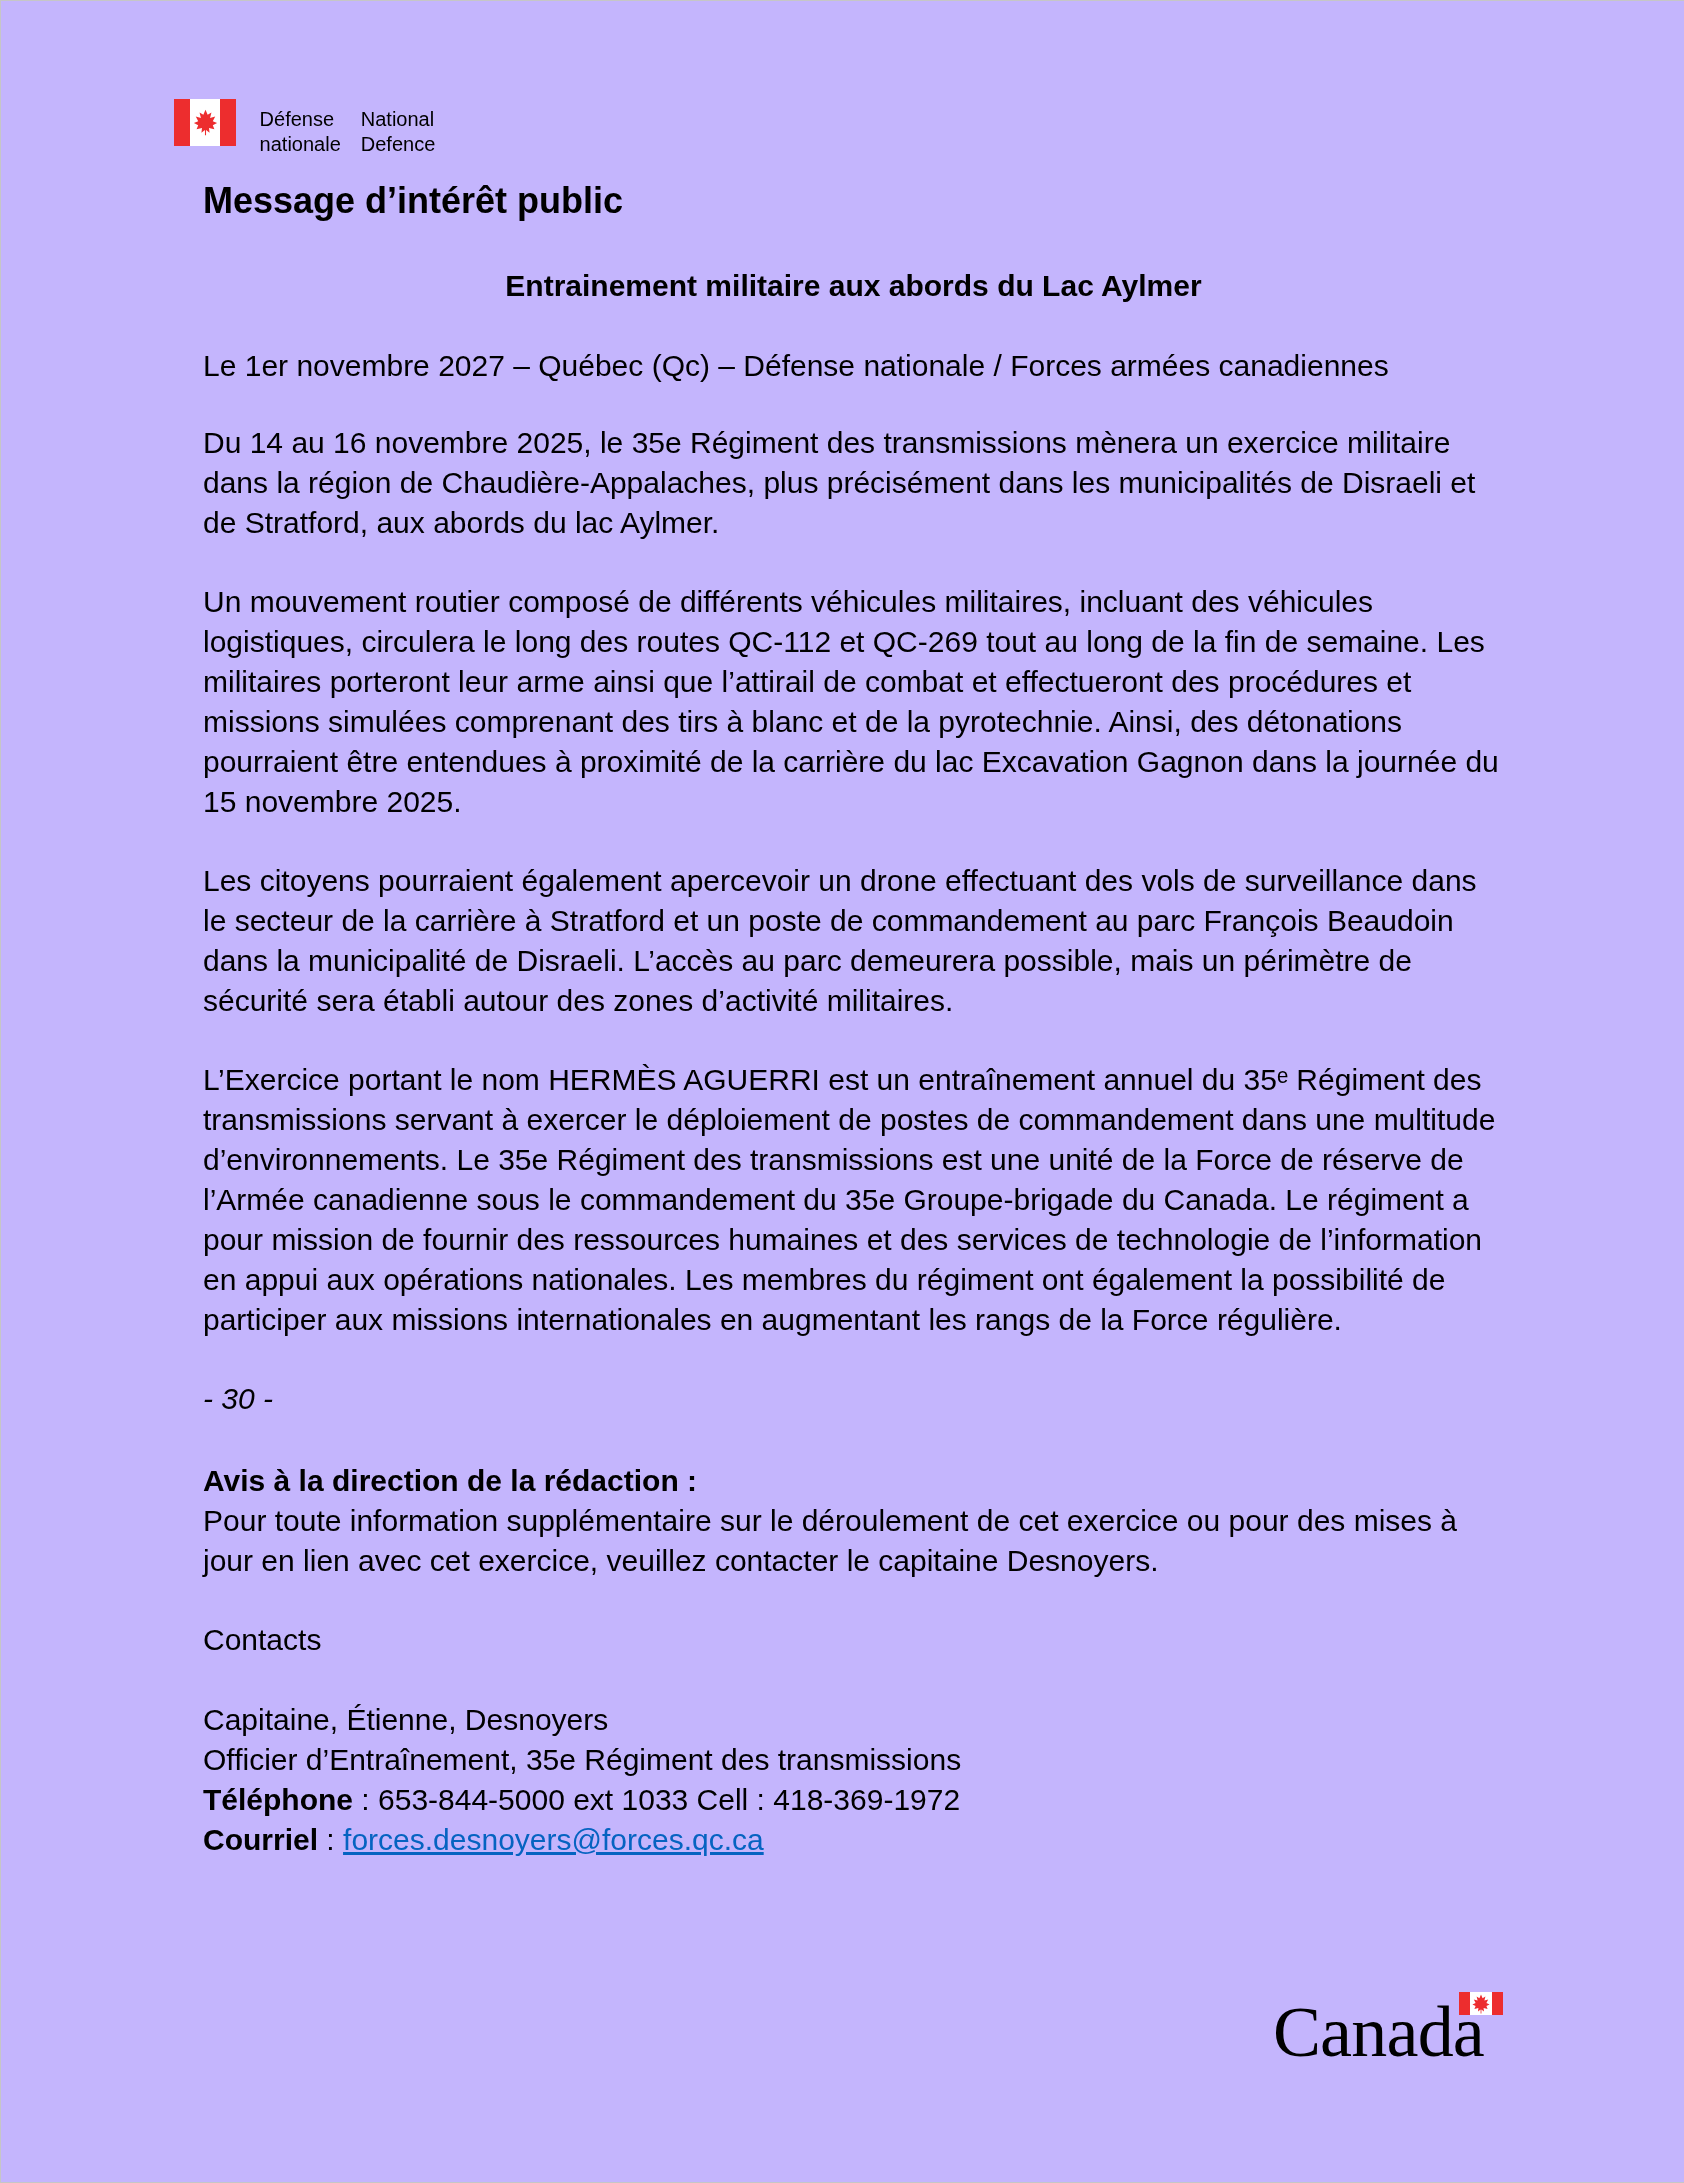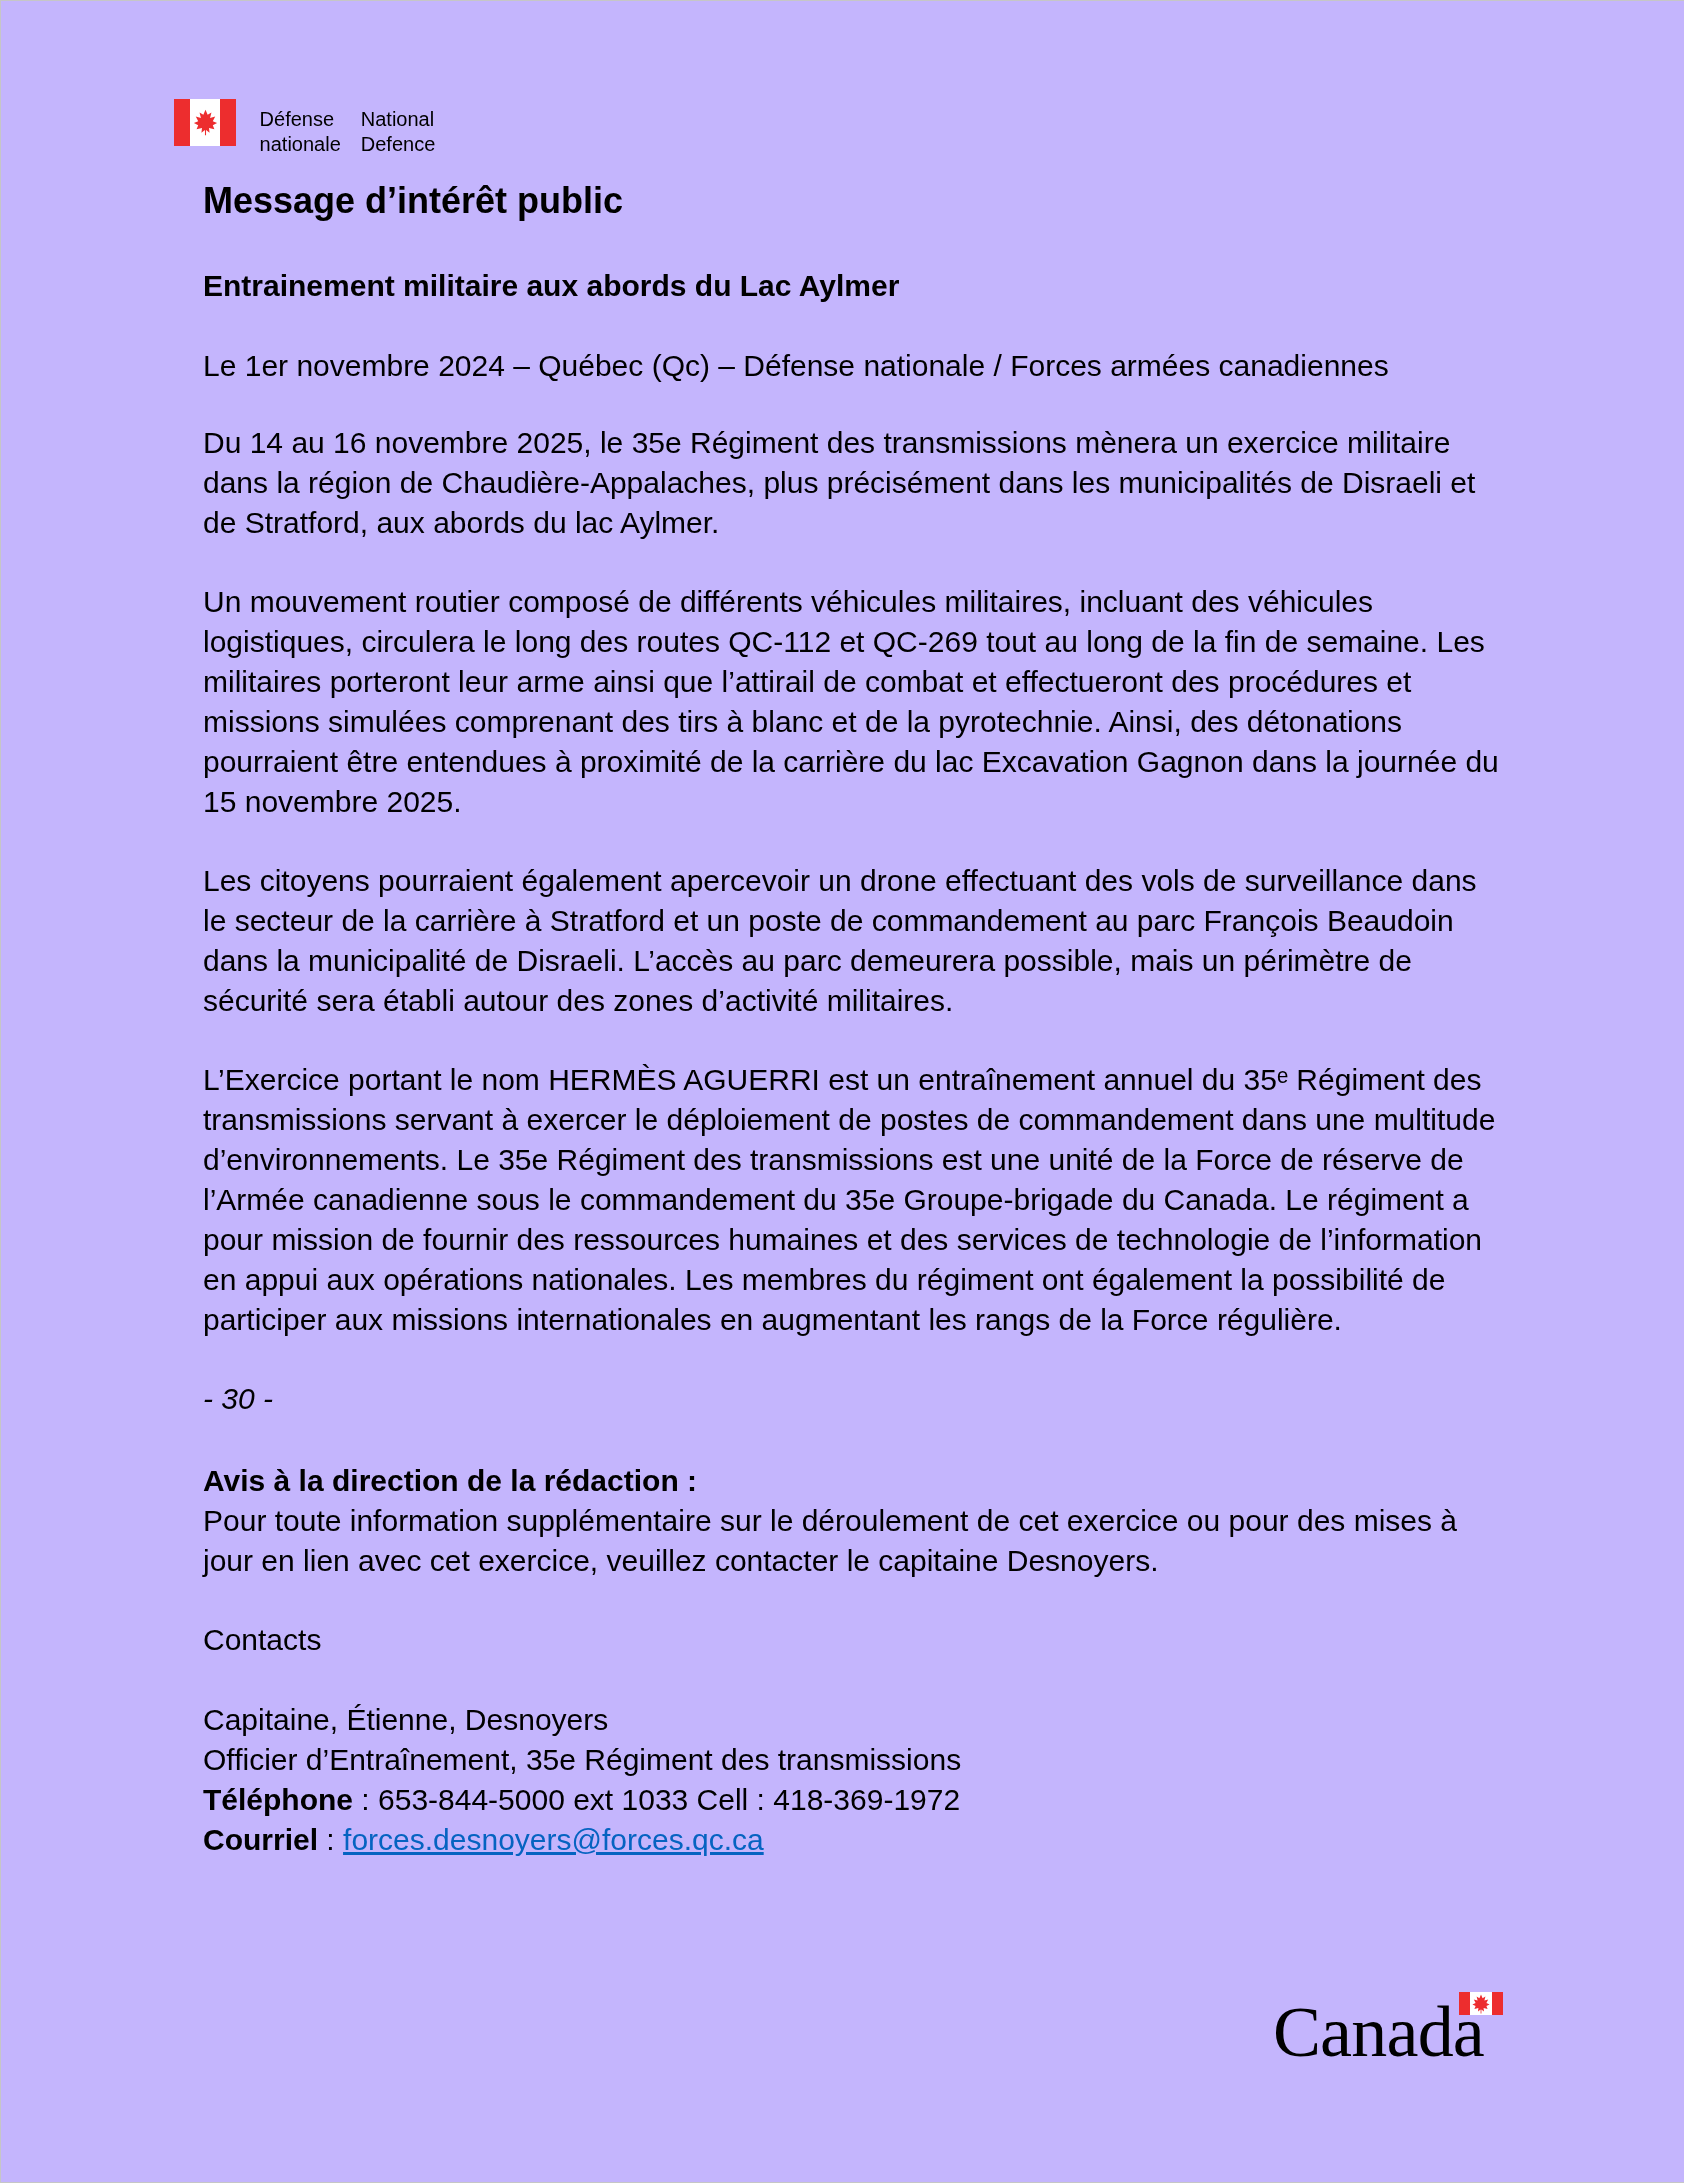--- a/index.html
+++ b/index.html
@@ -17,21 +17,21 @@
   .dept-logo{position:absolute;left:173px;top:98px;display:flex;align-items:flex-start;gap:23.6px;}
   .flag{width:62px;height:47px;display:flex;flex:none;}
   .flag .bar{width:16px;height:100%;background:#ed2d2e;}
   .flag .centerfield{flex:1;background:#fff;display:flex;align-items:center;justify-content:center;}
   .flag .centerfield svg{width:27px;height:27px;display:block;}
   .dept-text{display:flex;gap:20px;padding-top:8.4px;}
   .dept-col{font-size:20px;line-height:24.4px;}
   
   .content{position:absolute;left:202px;top:179px;width:1301px;font-size:30px;line-height:40px;}
   .doc-title{font-size:36px;line-height:42px;font-weight:bold;margin:0 0 44px 0;}
-  .doc-subtitle{font-size:30px;line-height:40px;font-weight:bold;margin:0 0 40px 0;}
+  .doc-subtitle{font-size:30px;line-height:40px;font-weight:bold;margin:0 0 40px 0;text-align:center;}
   .dateline{margin:0 0 37px 0;}
   p.body-par{margin:0 0 39px 0;}
   .end-mark{text-align:left;margin:10px 0 42px 0;font-style:italic;}
   .note-heading{font-weight:bold;margin:0;}
   .note-body{margin:0 0 39px 0;}
   .contacts-heading{font-weight:normal;margin:0 0 40px 0;}
   .contact-line{margin:0;}
   .b{font-weight:bold;}
   a.email-link{color:#0563C1;text-decoration:underline;cursor:pointer;}
   
@@ -73,21 +73,21 @@
       <div class="dept-col">
         <div>National</div>
         <div>Defence</div>
       </div>
     </div>
   </div>
 
   <div class="content">
     <h1 class="doc-title">Message d’intérêt public</h1>
     <h2 class="doc-subtitle">Entrainement militaire aux abords du Lac Aylmer</h2>
-    <p class="dateline">Le 1er novembre 2024 – Québec (Qc) – Défense nationale / Forces armées canadiennes</p>
+    <p class="dateline">Le 1er novembre 2027 – Québec (Qc) – Défense nationale / Forces armées canadiennes</p>
 
     <p class="body-par">Du 14 au 16 novembre 2025, le 35e Régiment des transmissions mènera un exercice militaire dans la région de Chaudière-Appalaches, plus précisément dans les municipalités de Disraeli et de Stratford, aux abords du lac Aylmer.</p>
     <p class="body-par">Un mouvement routier composé de différents véhicules militaires, incluant des véhicules logistiques, circulera le long des routes QC-112 et QC-269 tout au long de la fin de semaine. Les militaires porteront leur arme ainsi que l’attirail de combat et effectueront des procédures et missions simulées comprenant des tirs à blanc et de la pyrotechnie. Ainsi, des détonations pourraient être entendues à proximité de la carrière du lac Excavation Gagnon dans la journée du 15 novembre 2025.</p>
     <p class="body-par">Les citoyens pourraient également apercevoir un drone effectuant des vols de surveillance dans le secteur de la carrière à Stratford et un poste de commandement au parc François Beaudoin dans la municipalité de Disraeli. L’accès au parc demeurera possible, mais un périmètre de sécurité sera établi autour des zones d’activité militaires.</p>
     <p class="body-par">L’Exercice portant le nom HERMÈS AGUERRI est un entraînement annuel du 35ᵉ Régiment des transmissions servant à exercer le déploiement de postes de commandement dans une multitude d’environnements. Le 35e Régiment des transmissions est une unité de la Force de réserve de l’Armée canadienne sous le commandement du 35e Groupe-brigade du Canada. Le régiment a pour mission de fournir des ressources humaines et des services de technologie de l’information en appui aux opérations nationales. Les membres du régiment ont également la possibilité de participer aux missions internationales en augmentant les rangs de la Force régulière.</p>
 
     <p class="end-mark">- 30 -</p>
 
     <p class="note-heading">Avis à la direction de la rédaction :</p>
     <p class="note-body">Pour toute information supplémentaire sur le déroulement de cet exercice ou pour des mises à jour en lien avec cet exercice, veuillez contacter le capitaine Desnoyers.</p>

